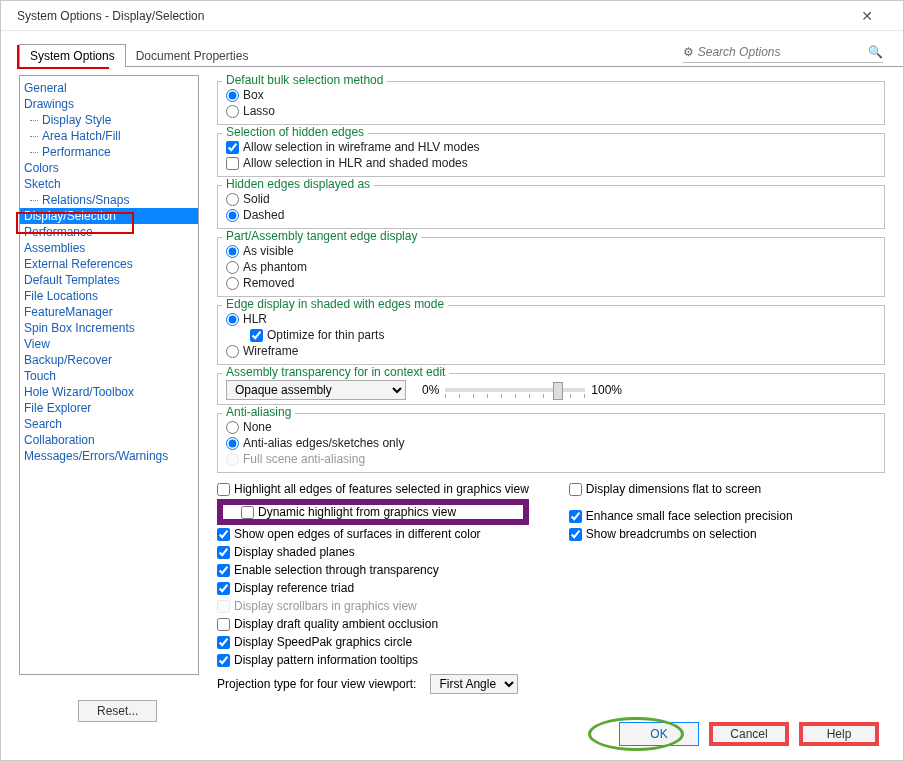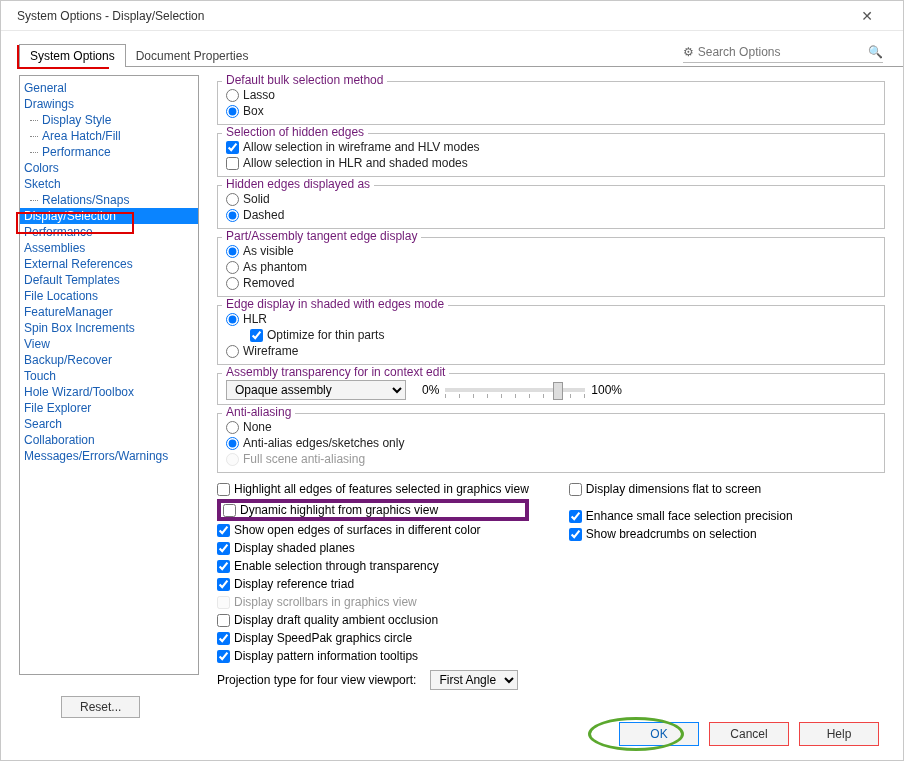--- a/index.html
+++ b/index.html
@@ -4,41 +4,41 @@
 <style>
 * { box-sizing: border-box; margin: 0; padding: 0; font-family: 'Segoe UI', Tahoma, sans-serif; font-size: 12px; }
 body { background: #fff; width: 904px; height: 761px; border: 1px solid #c8c8c8; position: relative; }
 
 .titlebar { height: 30px; display: flex; align-items: center; padding: 0 16px; border-bottom: 1px solid #e8e8e8; }
 .titlebar .title { flex: 1; color: #333; }
 .titlebar .close { width: 40px; text-align: center; font-size: 14px; cursor: pointer; color: #555; }
 
 .searchbar { position: absolute; right: 20px; top: 40px; display: flex; align-items: center; border-bottom: 1px solid #bbb; width: 200px; height: 22px; }
 .searchbar .gear { color: #666; margin-right: 4px; }
-.searchbar input { border: none; outline: none; flex: 1; color: #4d7c0f; }
+.searchbar input { border: none; outline: none; flex: 1; color: #4d7c0f; font-style: italic; }
 .searchbar .mag { color: #888; }
 
 .tabs { display: flex; align-items: flex-end; margin: 12px 0 0 18px; border-bottom: 1px solid #a0a0a0; }
 .tab { padding: 4px 10px; border: 1px solid #a0a0a0; border-bottom: none; margin-right: -1px; background: #fff; position: relative; top: 1px; cursor: pointer; }
 .tab.inactive { border-color: transparent; background: transparent; color: #444; }
 .tab-highlight { position: absolute; border: 2px solid #d00; pointer-events: none; }
 
 .body { display: flex; padding: 8px 18px 0 18px; }
 
 .tree { width: 180px; border: 1px solid #a0a0a0; padding: 4px 0; height: 600px; overflow: hidden; }
 .tree-item { padding: 1px 4px; color: #1a5fb4; cursor: pointer; white-space: nowrap; }
 .tree-item.indent { padding-left: 22px; position: relative; }
 .tree-item.indent::before { content: ''; position: absolute; left: 10px; top: 50%; width: 8px; border-top: 1px dotted #888; }
 .tree-item.selected { background: #0a84ff; color: #fff; }
 .tree-sel-highlight { position: absolute; border: 2px solid #d00; pointer-events: none; }
 
 .content { flex: 1; padding: 0 0 0 18px; overflow: hidden; }
 
 .group { position: relative; border: 1px solid #c0c0c0; margin: 6px 0 8px 0; padding: 6px 8px 4px 8px; }
-.group-title { position: absolute; top: -9px; left: 4px; background: #fff; padding: 0 4px; color: #701a75; }
+.group-title { position: absolute; top: -9px; left: 4px; background: #fff; padding: 0 4px; color: #15803d; }
 .opt { display: flex; align-items: center; gap: 4px; margin: 0 0 2px 0; }
 .opt.indent { margin-left: 24px; }
 .opt input[type=checkbox], .opt input[type=radio] { margin: 0; }
 .opt label { color: #222; }
 .opt.disabled label { color: #999; }
 .opt.disabled input { opacity: 0.5; }
 
 .assembly-row { display: flex; align-items: center; gap: 16px; }
 .assembly-row select { width: 180px; }
 .slider-wrap { display: flex; align-items: center; gap: 6px; }
@@ -46,29 +46,29 @@
 .slider-ticks { position: absolute; top: 6px; left: 0; right: 0; display: flex; justify-content: space-between; }
 .slider-tick { width: 1px; height: 4px; background: #aaa; }
 .slider-thumb { position: absolute; right: 22px; top: -6px; width: 10px; height: 18px; background: #ddd; border: 1px solid #999; }
 
 .cols { display: flex; gap: 40px; margin-top: 6px; }
 .col { display: flex; flex-direction: column; gap: 1px; }
 
 .checkitem { display: flex; align-items: center; gap: 4px; line-height: 17px; }
 .checkitem.disabled { color: #999; }
 .checkitem.disabled input { opacity: 0.5; }
-.dyn-highlight { border: 4px solid #701a75; padding: 0 2px; display: inline-flex; align-items: center; }
+.dyn-highlight { border: 6px solid #701a75; padding: 0 18px; display: inline-flex; align-items: center; }
 
 .projrow { display: flex; align-items: center; gap: 14px; margin-top: 4px; }
 
-.reset-row { margin: 6px 0 0 60px; }
+.reset-row { margin: 6px 0 0 77px; }
 .reset-row button { padding: 3px 18px; border: 1px solid #aaa; background: #f4f4f4; color: #333; }
 
 .footer { position: absolute; bottom: 14px; right: 24px; display: flex; gap: 10px; align-items: center; }
-.footer button { width: 80px; height: 24px; border: 1px solid #ef4444; background: #f4f4f4; color: #333; cursor: pointer; }
+.footer button { width: 80px; height: 24px; border: 4px solid #ef4444; background: #f4f4f4; color: #333; cursor: pointer; }
 .ok-wrap { position: relative; }
 .ok-circle { position: absolute; left: -8px; top: -5px; width: 96px; height: 34px; border: 3px solid #5ba82e; border-radius: 50%; pointer-events: none; }
 .footer button.ok { border: 1px solid #0a84ff; color: #0a5fb4; margin-left: 23px; }
 
 select { border: 1px solid #aaa; background: #f4f4f4; padding: 1px 4px; }
 </style>
 </head>
 <body>
 
 <div class="titlebar">
@@ -115,26 +115,26 @@
       <div class="tree-item">Collaboration</div>
       <div class="tree-item">Messages/Errors/Warnings</div>
     </div>
   <div class="tree-sel-highlight" style="left:15px; top:211px; width:118px; height:22px;"></div>
 
   <div class="content">
 
     <div class="group">
       <span class="group-title">Default bulk selection method</span>
       <div class="opt">
+          <input type="radio" name="bulk" checked="" style="">
+          <label>Box</label>
+        </div>
+      <div class="opt">
           <input type="radio" name="bulk" style="">
           <label>Lasso</label>
-        </div>
-      <div class="opt">
-          <input type="radio" name="bulk" checked="" style="">
-          <label>Box</label>
         </div>
     </div>
 
     <div class="group">
       <span class="group-title">Selection of hidden edges</span>
       <div class="opt">
           <input type="checkbox" checked="" style="">
           <label>Allow selection in wireframe and HLV modes</label>
         </div>
       <div class="opt">

